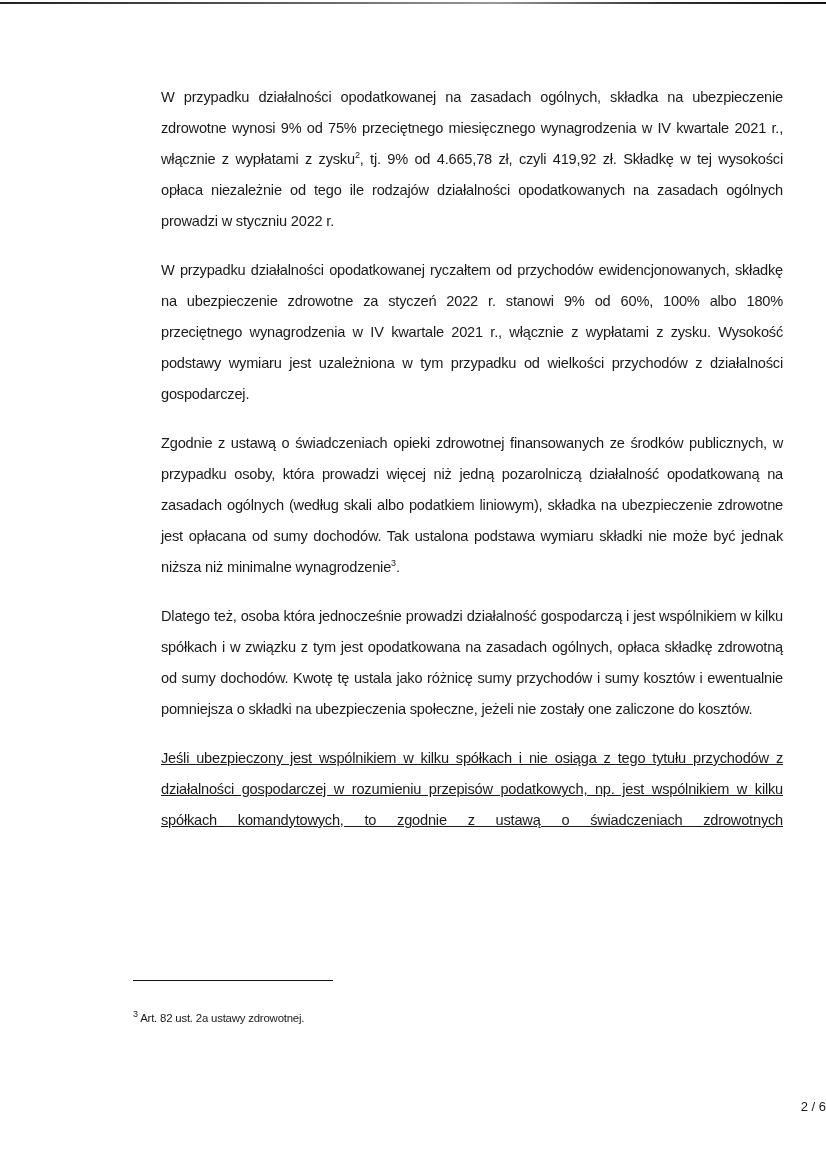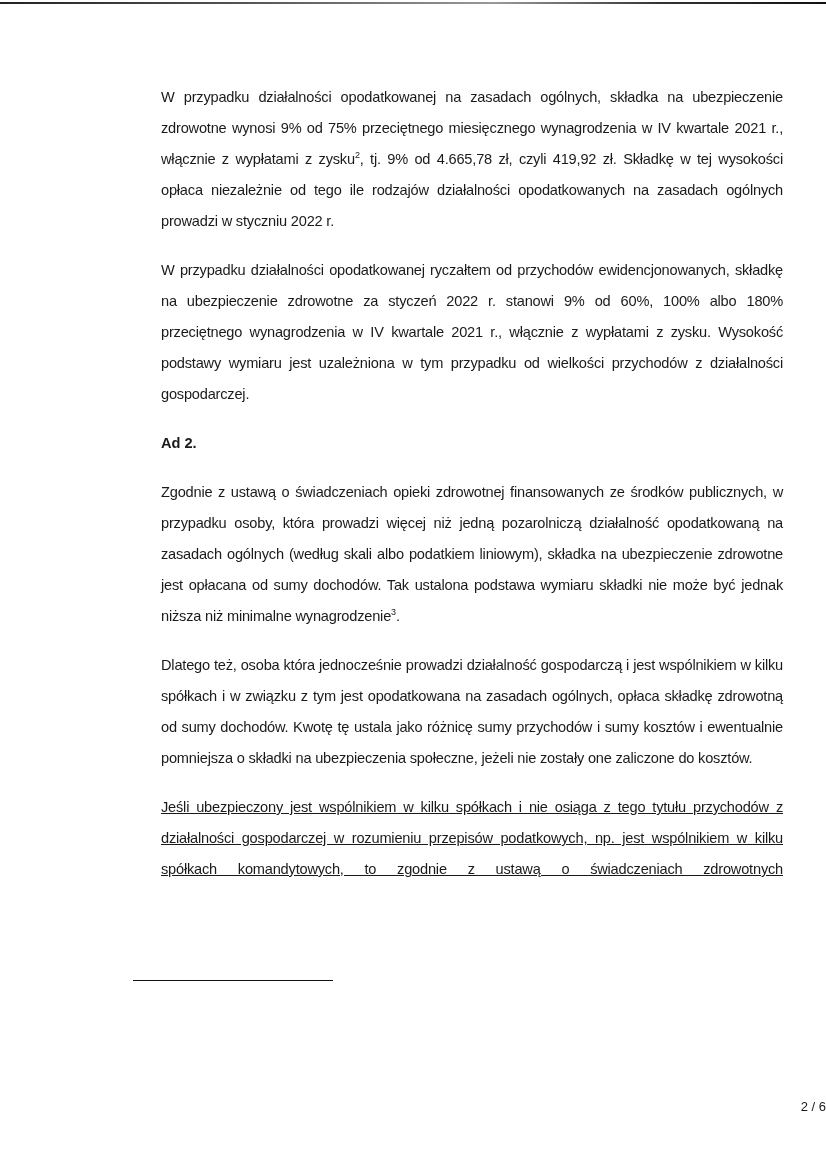--- a/index.html
+++ b/index.html
@@ -22,30 +22,30 @@
 
 <div class="top-rule"></div>
 
 <div class="page">
   <p class="para" style="margin-bottom:18px;">
     <span>W przypadku działalności opodatkowanej na zasadach ogólnych, składka na ubezpieczenie zdrowotne wynosi 9% od 75% przeciętnego miesięcznego wynagrodzenia w IV kwartale 2021 r., włącznie z wypłatami z zysku</span><sup>2</sup><span>, tj. 9% od 4.665,78 zł, czyli 419,92 zł. Składkę w tej wysokości opłaca niezależnie od tego ile rodzajów działalności opodatkowanych na zasadach ogólnych prowadzi w styczniu 2022 r.</span>
   </p>
 
   <p class="para" style="margin-bottom:18px;">W przypadku działalności opodatkowanej ryczałtem od przychodów ewidencjonowanych, składkę na ubezpieczenie zdrowotne za styczeń 2022 r. stanowi 9% od 60%, 100% albo 180% przeciętnego wynagrodzenia w IV kwartale 2021 r., włącznie z wypłatami z zysku. Wysokość podstawy wymiaru jest uzależniona w tym przypadku od wielkości przychodów z działalności gospodarczej.</p>
 
-  <p class="heading" style="margin-bottom:18px;">Ad 2.</p>
 
   <p class="para" style="margin-bottom:18px;">
     <span>Zgodnie z ustawą o świadczeniach opieki zdrowotnej finansowanych ze środków publicznych, w przypadku osoby, która prowadzi więcej niż jedną pozarolniczą działalność opodatkowaną na zasadach ogólnych (według skali albo podatkiem liniowym), składka na ubezpieczenie zdrowotne jest opłacana od sumy dochodów. Tak ustalona podstawa wymiaru składki nie może być jednak niższa niż minimalne wynagrodzenie</span><sup>3</sup><span>.</span>
   </p>
 
   <p class="para" style="margin-bottom:18px;">Dlatego też, osoba która jednocześnie prowadzi działalność gospodarczą i jest wspólnikiem w kilku spółkach i w związku z tym jest opodatkowana na zasadach ogólnych, opłaca składkę zdrowotną od sumy dochodów. Kwotę tę ustala jako różnicę sumy przychodów i sumy kosztów i ewentualnie pomniejsza o składki na ubezpieczenia społeczne, jeżeli nie zostały one zaliczone do kosztów.</p>
 
 
   <p class="para last-justify">Jeśli ubezpieczony jest wspólnikiem w kilku spółkach i nie osiąga z tego tytułu przychodów z działalności gospodarczej w rozumieniu przepisów podatkowych, np. jest wspólnikiem w kilku spółkach komandytowych, to zgodnie z ustawą o świadczeniach zdrowotnych</p>
 </div>
 
 <div class="fn-rule"></div>
 
 <div class="footnotes">
+  <p><sup>3</sup><span> Art. 82 ust. 2a ustawy zdrowotnej.</span></p>
 </div>
 
 <div class="pagenum">2 / 6</div>
 
 </body></html>

